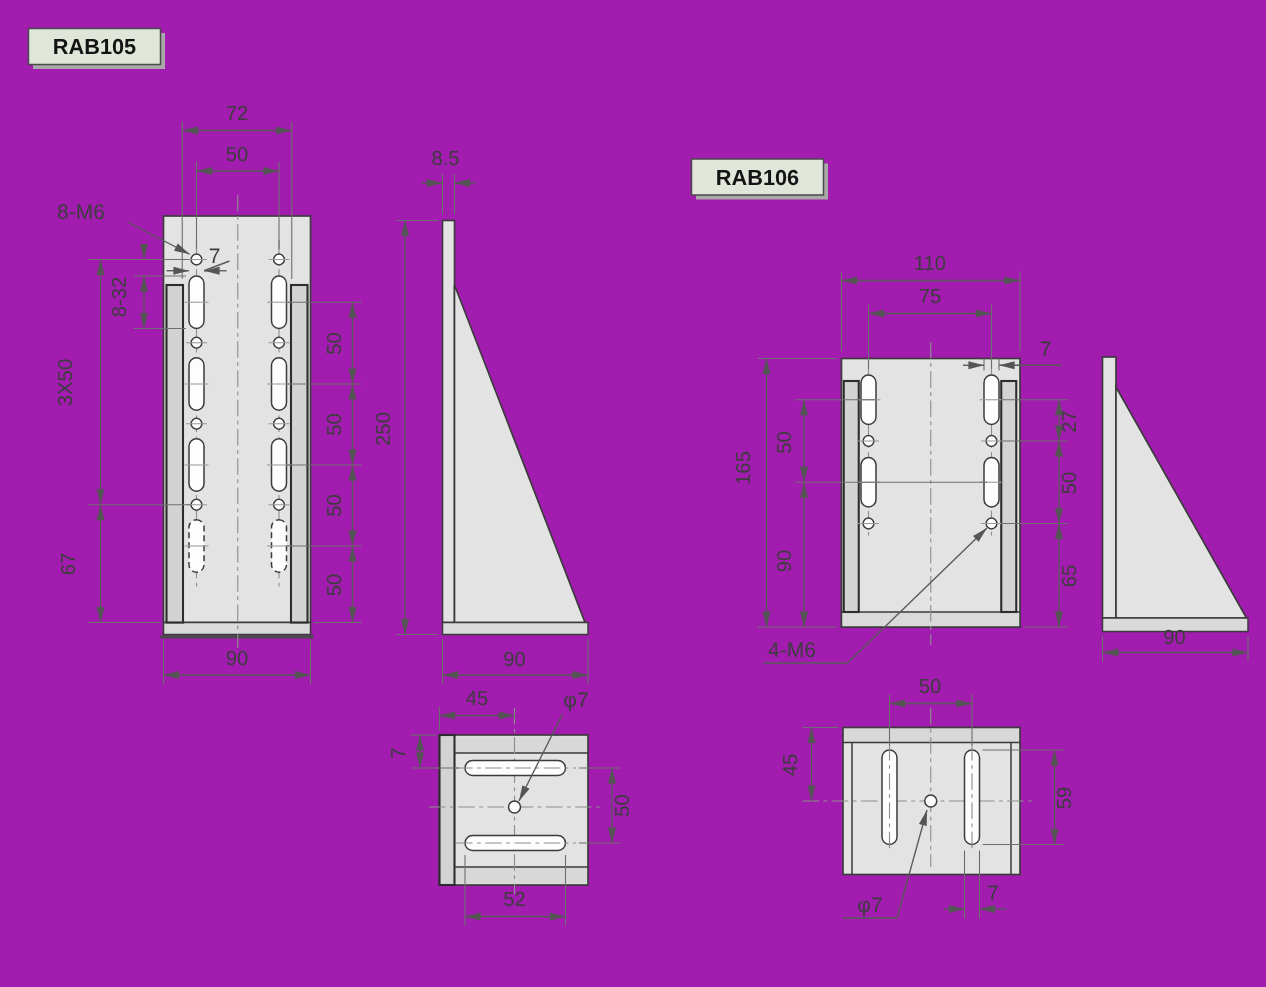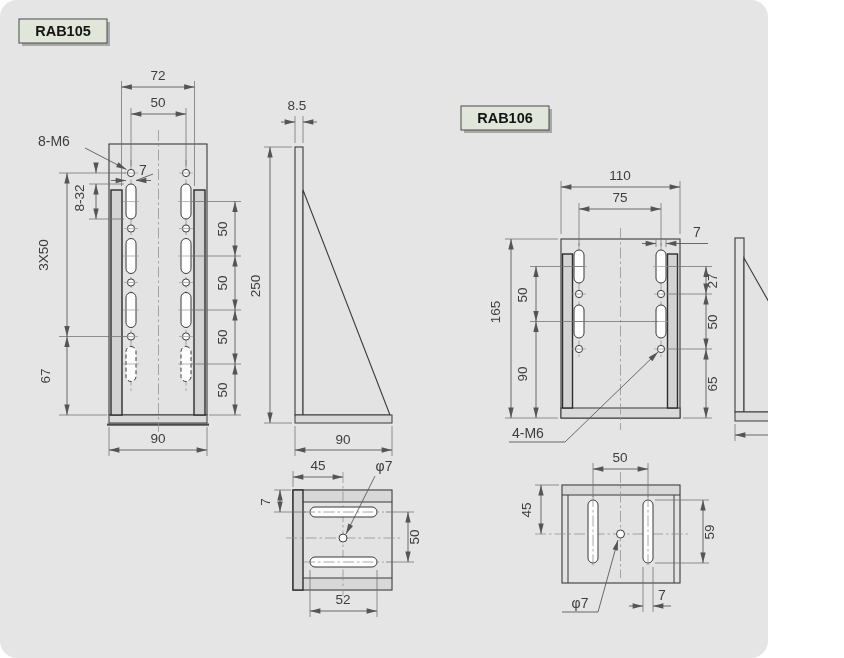--- a/index.html
+++ b/index.html
@@ -1,16 +1,16 @@
 <!DOCTYPE html>
 <html><head>
 <meta charset="utf-8">
 <style>
   html,body{margin:0;padding:0;background:#ffffff;}
-  #stage{position:relative;width:768px;height:658px;background:#e5e5e5;overflow:hidden;border-radius:17px;}
+  #stage{position:relative;width:844px;height:658px;background:#a21caf;overflow:hidden;}
   svg{display:block;}
   svg text{font-family:"Liberation Sans","DejaVu Sans",sans-serif;font-size:13.5px;fill:#3d3d3d;}
   .pl{fill:#e3e3e3;stroke:#3b3b3b;stroke-width:1.1;}
   .bar{fill:#d3d3d3;stroke:#2d2d2d;stroke-width:1.4;}
   .st{fill:#dadada;stroke:#3b3b3b;stroke-width:1;}
   .band{fill:#d8d8d8;stroke:none;}
   .ln{stroke:#3b3b3b;stroke-width:1;fill:none;}
   .hv{stroke:#4a4a4a;stroke-width:2.2;fill:none;}
   .hl{fill:#fdfdfd;stroke:#3b3b3b;stroke-width:1;}
   .hs{fill:#fdfdfd;stroke:#3b3b3b;stroke-width:1;stroke-dasharray:4 2.6;}

